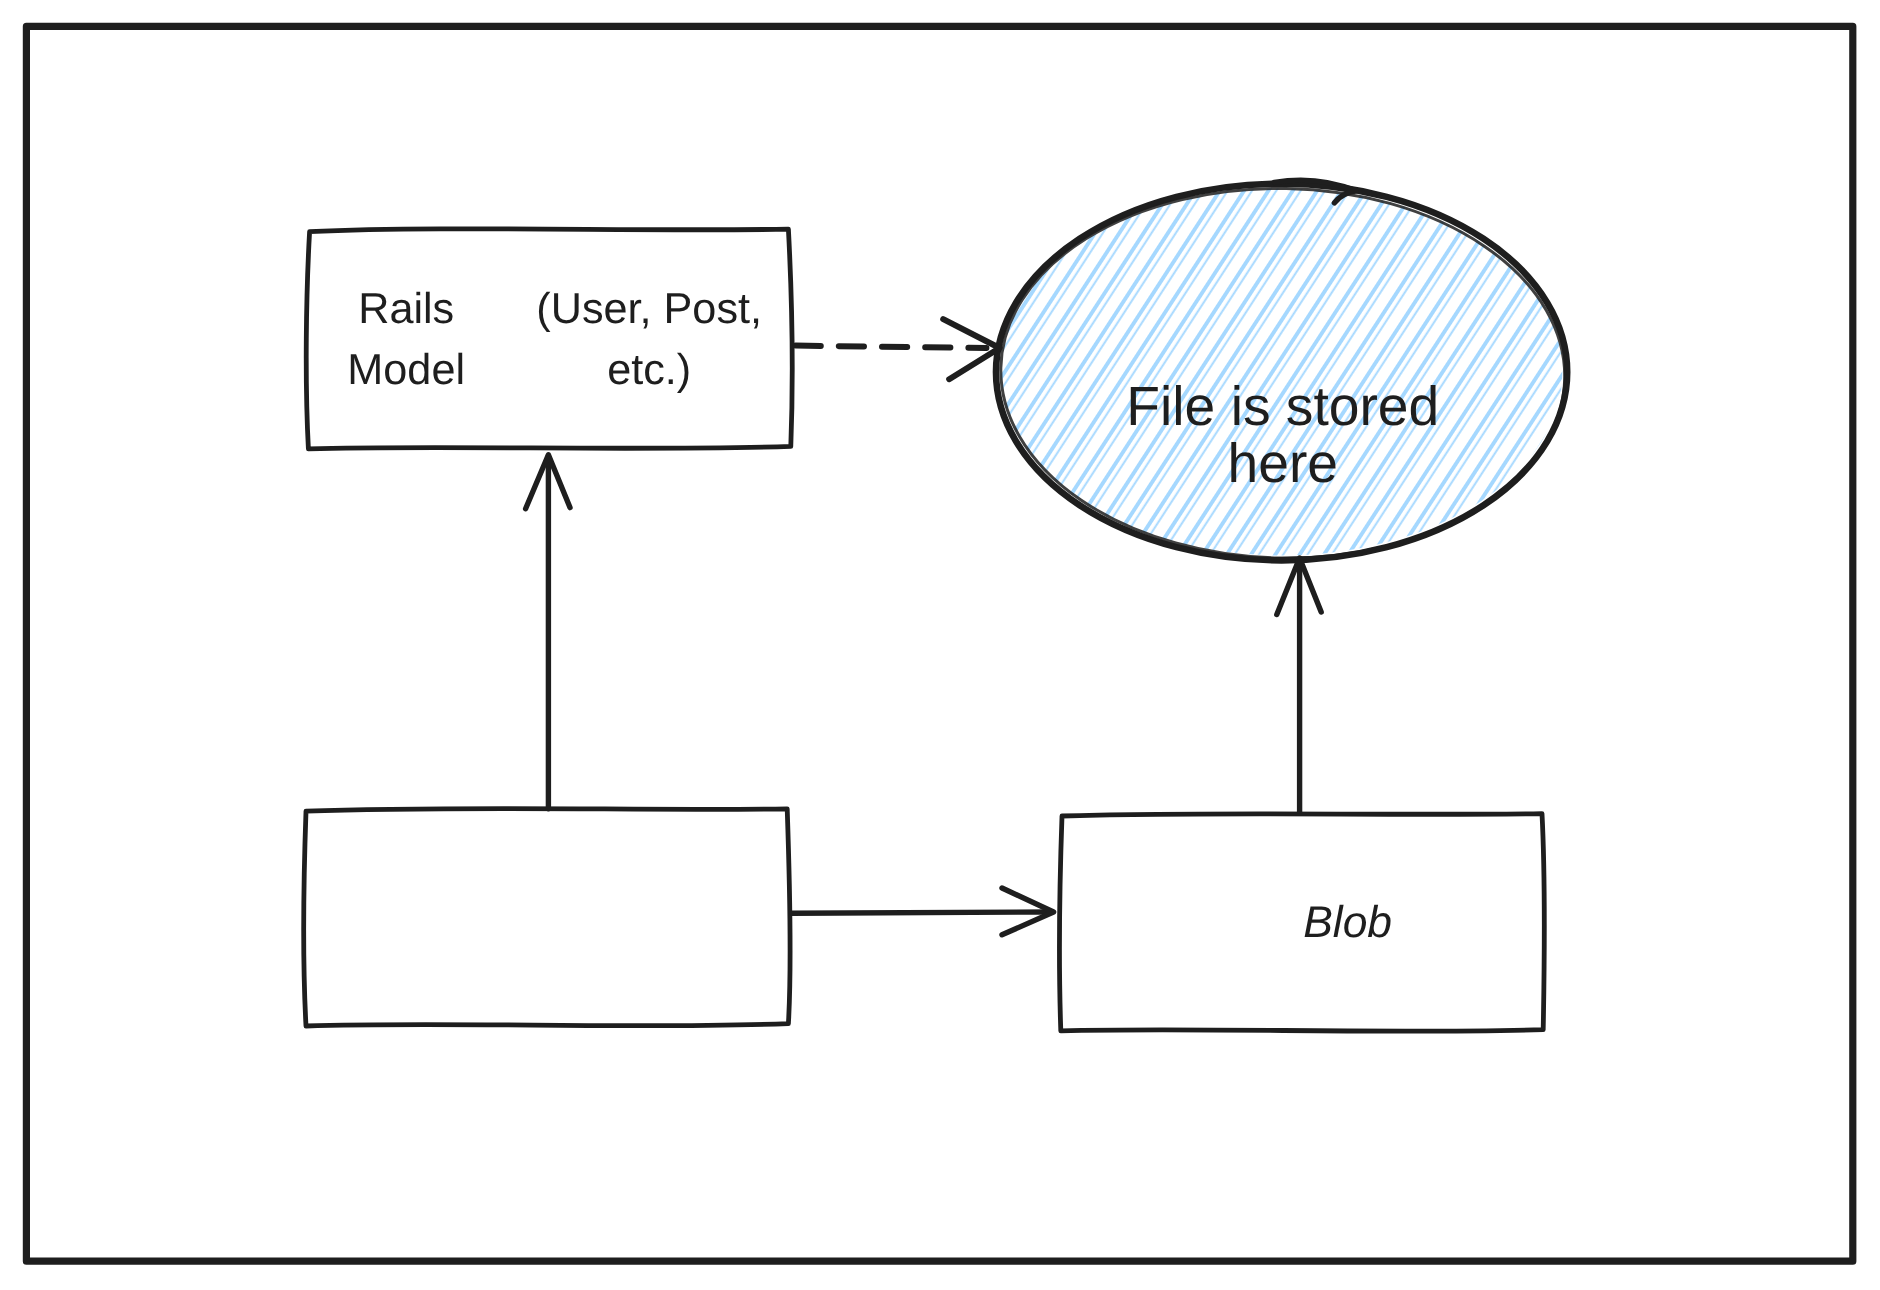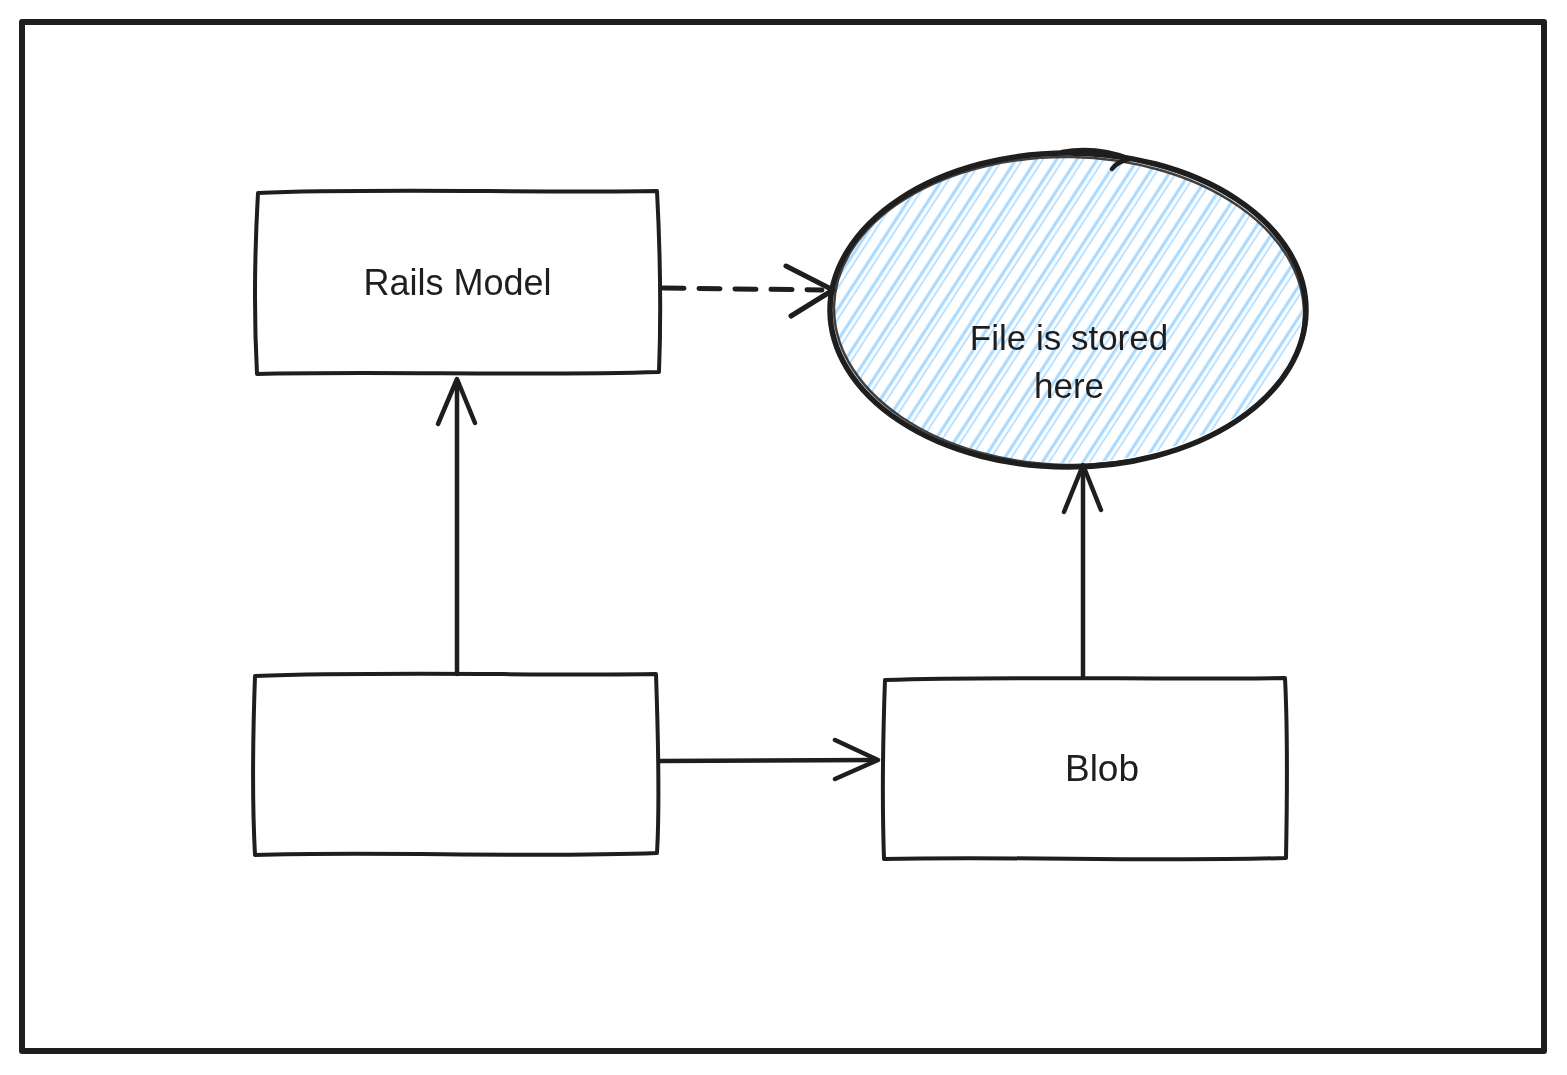--- a/index.html
+++ b/index.html
@@ -51,30 +51,31 @@
   }
   .label-rails {
     left: 255px; top: 190px; width: 405px; height: 184px;
     font-size: 36px; line-height: 51px;
   }
   .label-attachment {
     left: 252px; top: 673px; width: 406px; height: 183px;
     font-size: 37px;
   }
   .label-blob {
-    left: 882px; top: 677px; width: 440px; height: 183px;
+    left: 903px; top: 677px; width: 440px; height: 183px;
     font-size: 37px;
+    font-style: italic;
   }
   .label-aws-title {
     left: 918px; top: 214px; width: 300px; height: 52px;
     font-size: 38px;
   }
   .label-aws-note {
     left: 938px; top: 314px; width: 262px;
-    font-size: 35px; line-height: 48px;
+    font-size: 46px; line-height: 48px;
   }
 </style>
 </head>
 <body>
 
 <div class="canvas">
 
   <svg class="scene" width="1567" height="1075" viewBox="0 0 1567 1075">
     <defs>
       <pattern id="hachure" patternUnits="userSpaceOnUse" width="34" height="17" patternTransform="rotate(-57)">
@@ -128,20 +129,21 @@
     </g>
 
     <g class="ink">
       <path d="M 663,288 L 822,290" stroke-width="5" stroke-dasharray="21 15"></path>
       <path d="M 786,266 L 833,290 L 791,316" stroke-width="5"></path>
     </g>
   </svg>
 
   <div class="label label-rails">
     <div>Rails Model</div>
+    <div>(User, Post, etc.)</div>
   </div>
 
 
   <div class="label label-aws-note">File is stored here</div>
 
 
   <div class="label label-blob">Blob</div>
 
 </div>
 

